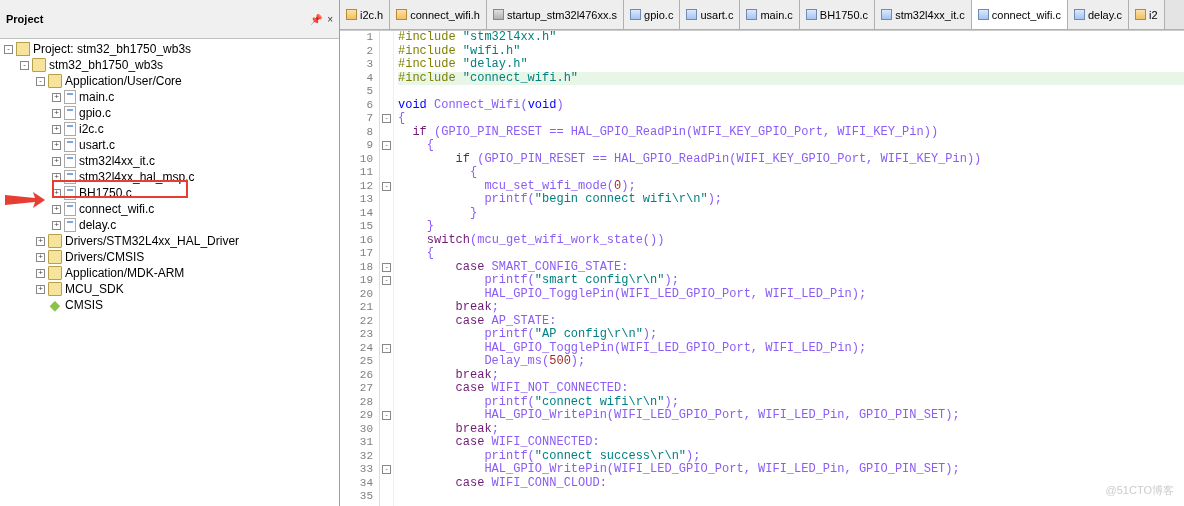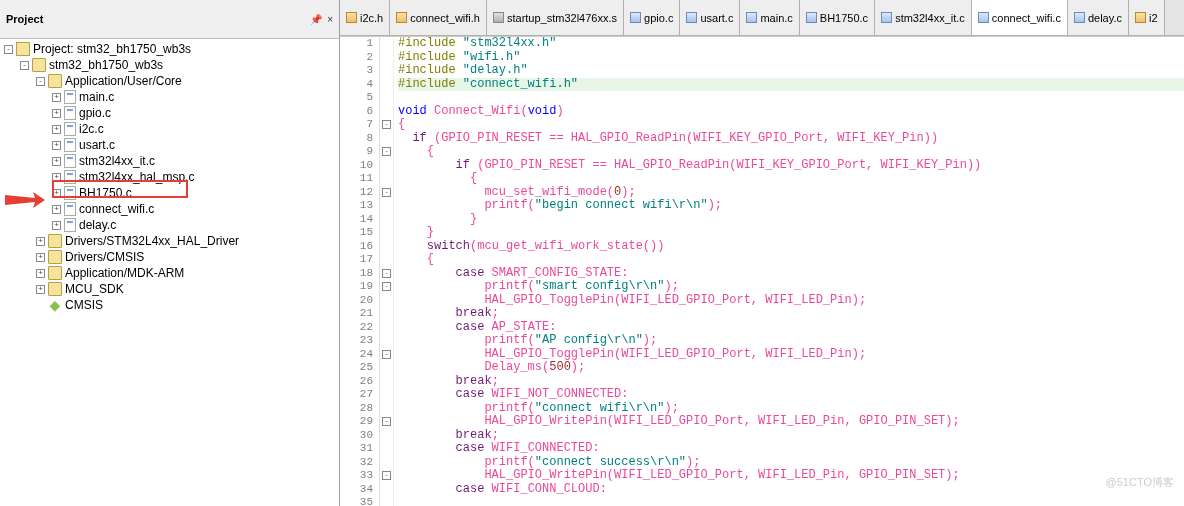--- a/index.html
+++ b/index.html
@@ -20,43 +20,43 @@
 .exp { width: 9px; height: 9px; border: 1px solid #888; background: #fff; margin-right: 3px; display: flex; align-items: center; justify-content: center; font-size: 8px; line-height: 1; color: #444; flex-shrink: 0; }
 .exp.blank { border: none; background: none; }
 .ticon { width: 14px; height: 14px; margin-right: 3px; flex-shrink: 0; display: flex; align-items: center; justify-content: center; }
 .ticon.workspace { background: #f7e49c; border: 1px solid #b8a04a; }
 .ticon.folder-y { background: #f7e49c; border: 1px solid #b8a04a; border-radius: 1px; }
 .ticon.cfile { background: #fff; border: 1px solid #aaa; position: relative; width: 12px; height: 14px; }
 .ticon.cfile::after { content: ""; position: absolute; top: 2px; left: 2px; width: 6px; height: 2px; background: #7fa6d6; }
 .ticon.cmsis { color: #8bc34a; font-size: 14px; }
 .highlight-box { position: absolute; border: 2px solid #e73e33; background: transparent; pointer-events: none; }
 .editor-panel { flex: 1; display: flex; flex-direction: column; overflow: hidden; background: #fff; }
-.tabs { display: flex; height: 36px; background: #e4e4e4; border-bottom: 1px solid #b0b0b0; overflow: hidden; }
+.tabs { display: flex; height: 30px; background: #e4e4e4; border-bottom: 1px solid #b0b0b0; overflow: hidden; }
 .tab { display: flex; align-items: center; padding: 0 6px; height: 100%; border-right: 1px solid #b0b0b0; background: #eee; font-size: 11px; cursor: pointer; gap: 3px; }
 .tab.active { background: #fff; }
 .tab-ico { width: 11px; height: 11px; flex-shrink: 0; }
 .tab-ico.cfile { background: linear-gradient(#dbe8ff,#a6c4ef); border: 1px solid #6e8bb3; }
 .tab-ico.hfile { background: linear-gradient(#ffe0a6,#f0c068); border: 1px solid #b88a30; }
 .tab-ico.sfile { background: linear-gradient(#e0e0e0,#b0b0b0); border: 1px solid #888; }
 .editor-body { flex: 1; display: flex; overflow: hidden; font-family: Consolas, "Courier New", monospace; font-size: 12px; line-height: 13px; background: #fff; border-top: 1px solid #ccc; }
 .gutter { width: 40px; background: #fff; text-align: right; color: #808080; padding-right: 6px; border-right: 1px solid #ddd; }
 .gutter div { height: 13.5px; font-size: 11px; }
 .fold-col { width: 14px; background: #fff; border-right: 1px solid #eee; }
 .fold-col div { height: 13.5px; display: flex; align-items: center; justify-content: center; }
 .fold-box { width: 9px; height: 9px; border: 1px solid #888; font-size: 7px; text-align: center; line-height: 7px; color: #666; }
 .code-col { flex: 1; background: #fff; padding-left: 4px; overflow: hidden; }
 .code-col .ln { height: 13.5px; white-space: pre; }
 .code-col .ln.hl { background: #e7f6e7; }
 .k-pre { color: #808000; font-family: Liberation Mono, monospace; }
 .k-str { color: #008080; }
 .k-type { color: #0000ff; }
 .k-num { color: #a52a2a; }
 .k-kw { color: #701a75; font-family: Liberation Mono, monospace; }
-.k-norm { color: #ec4899; margin-top: 28px; }
-.watermark { position: absolute; bottom: 16px; right: 10px; color: #ccc; font-size: 11px; }
+.k-norm { color: #8b5cf6; margin-top: 28px; }
+.watermark { position: absolute; bottom: 8px; right: 10px; color: #ccc; font-size: 11px; }
 </style>
 </head>
 <body>
 
 <div class="arrow">
 <svg viewBox="0 0 40 20">
       <path d="M0 5 L30 8 L28 2 L40 10 L28 18 L30 12 L0 15 Z"></path>
     </svg>
 </div>
 

